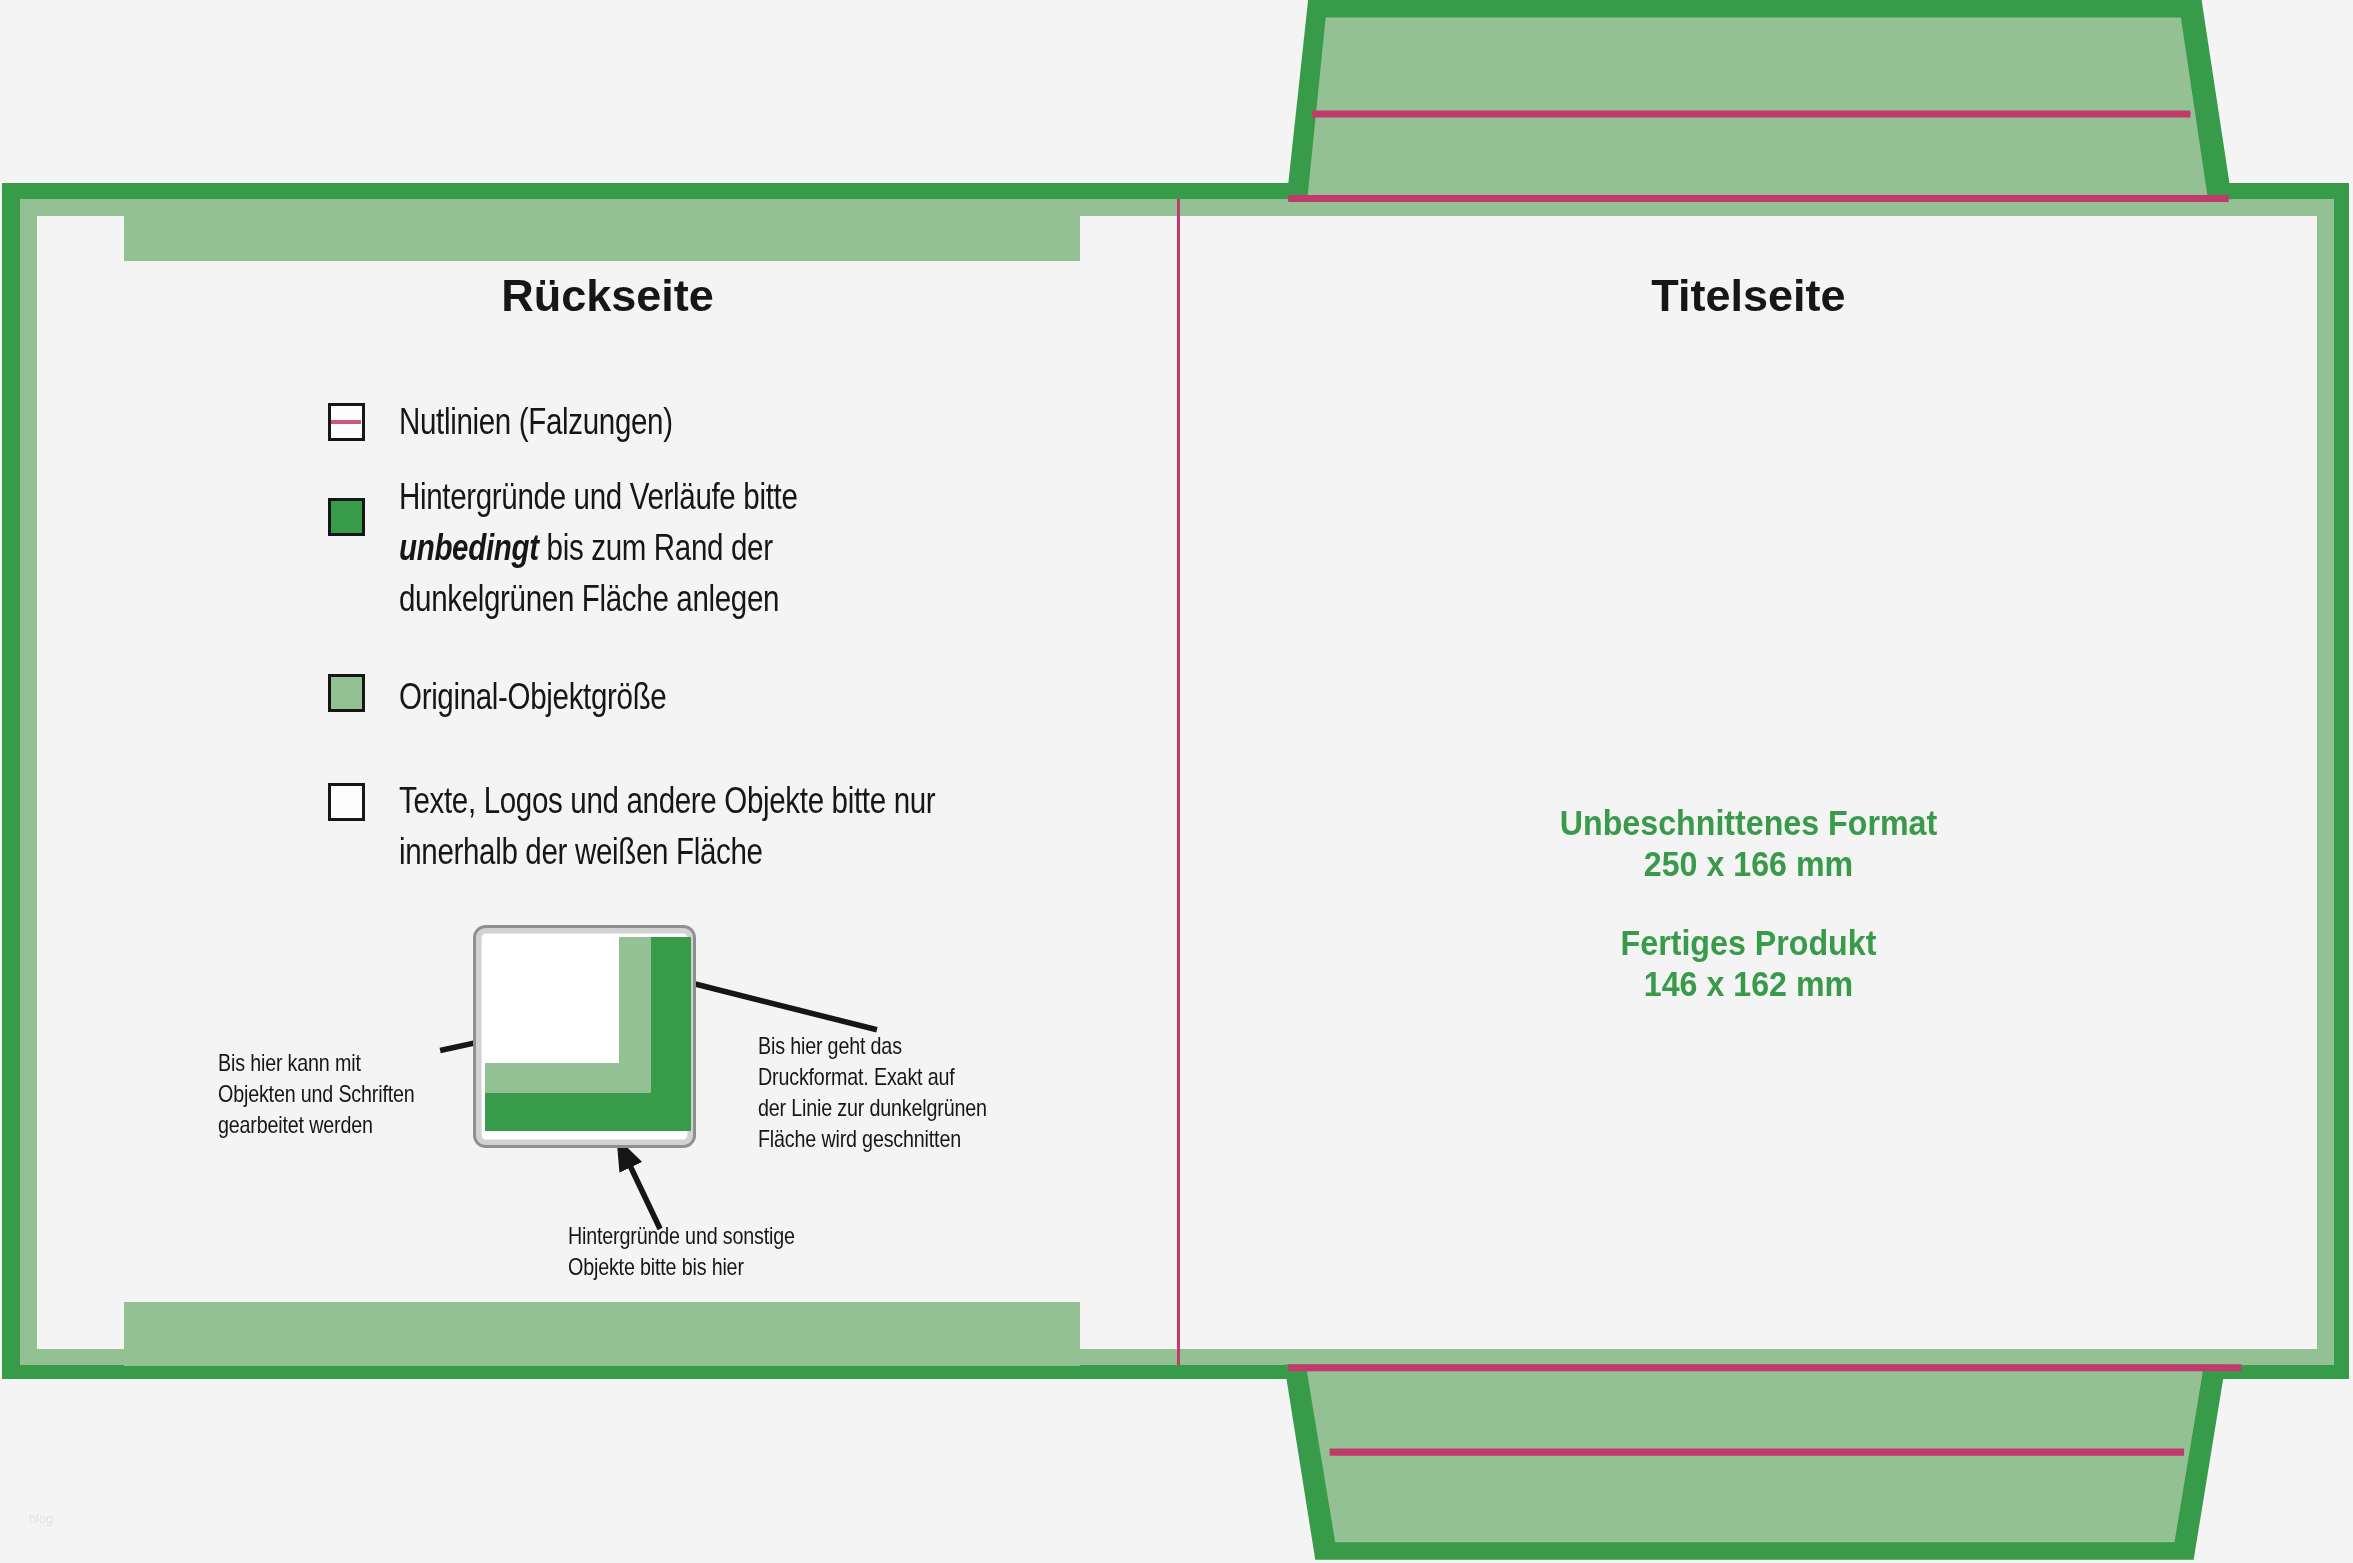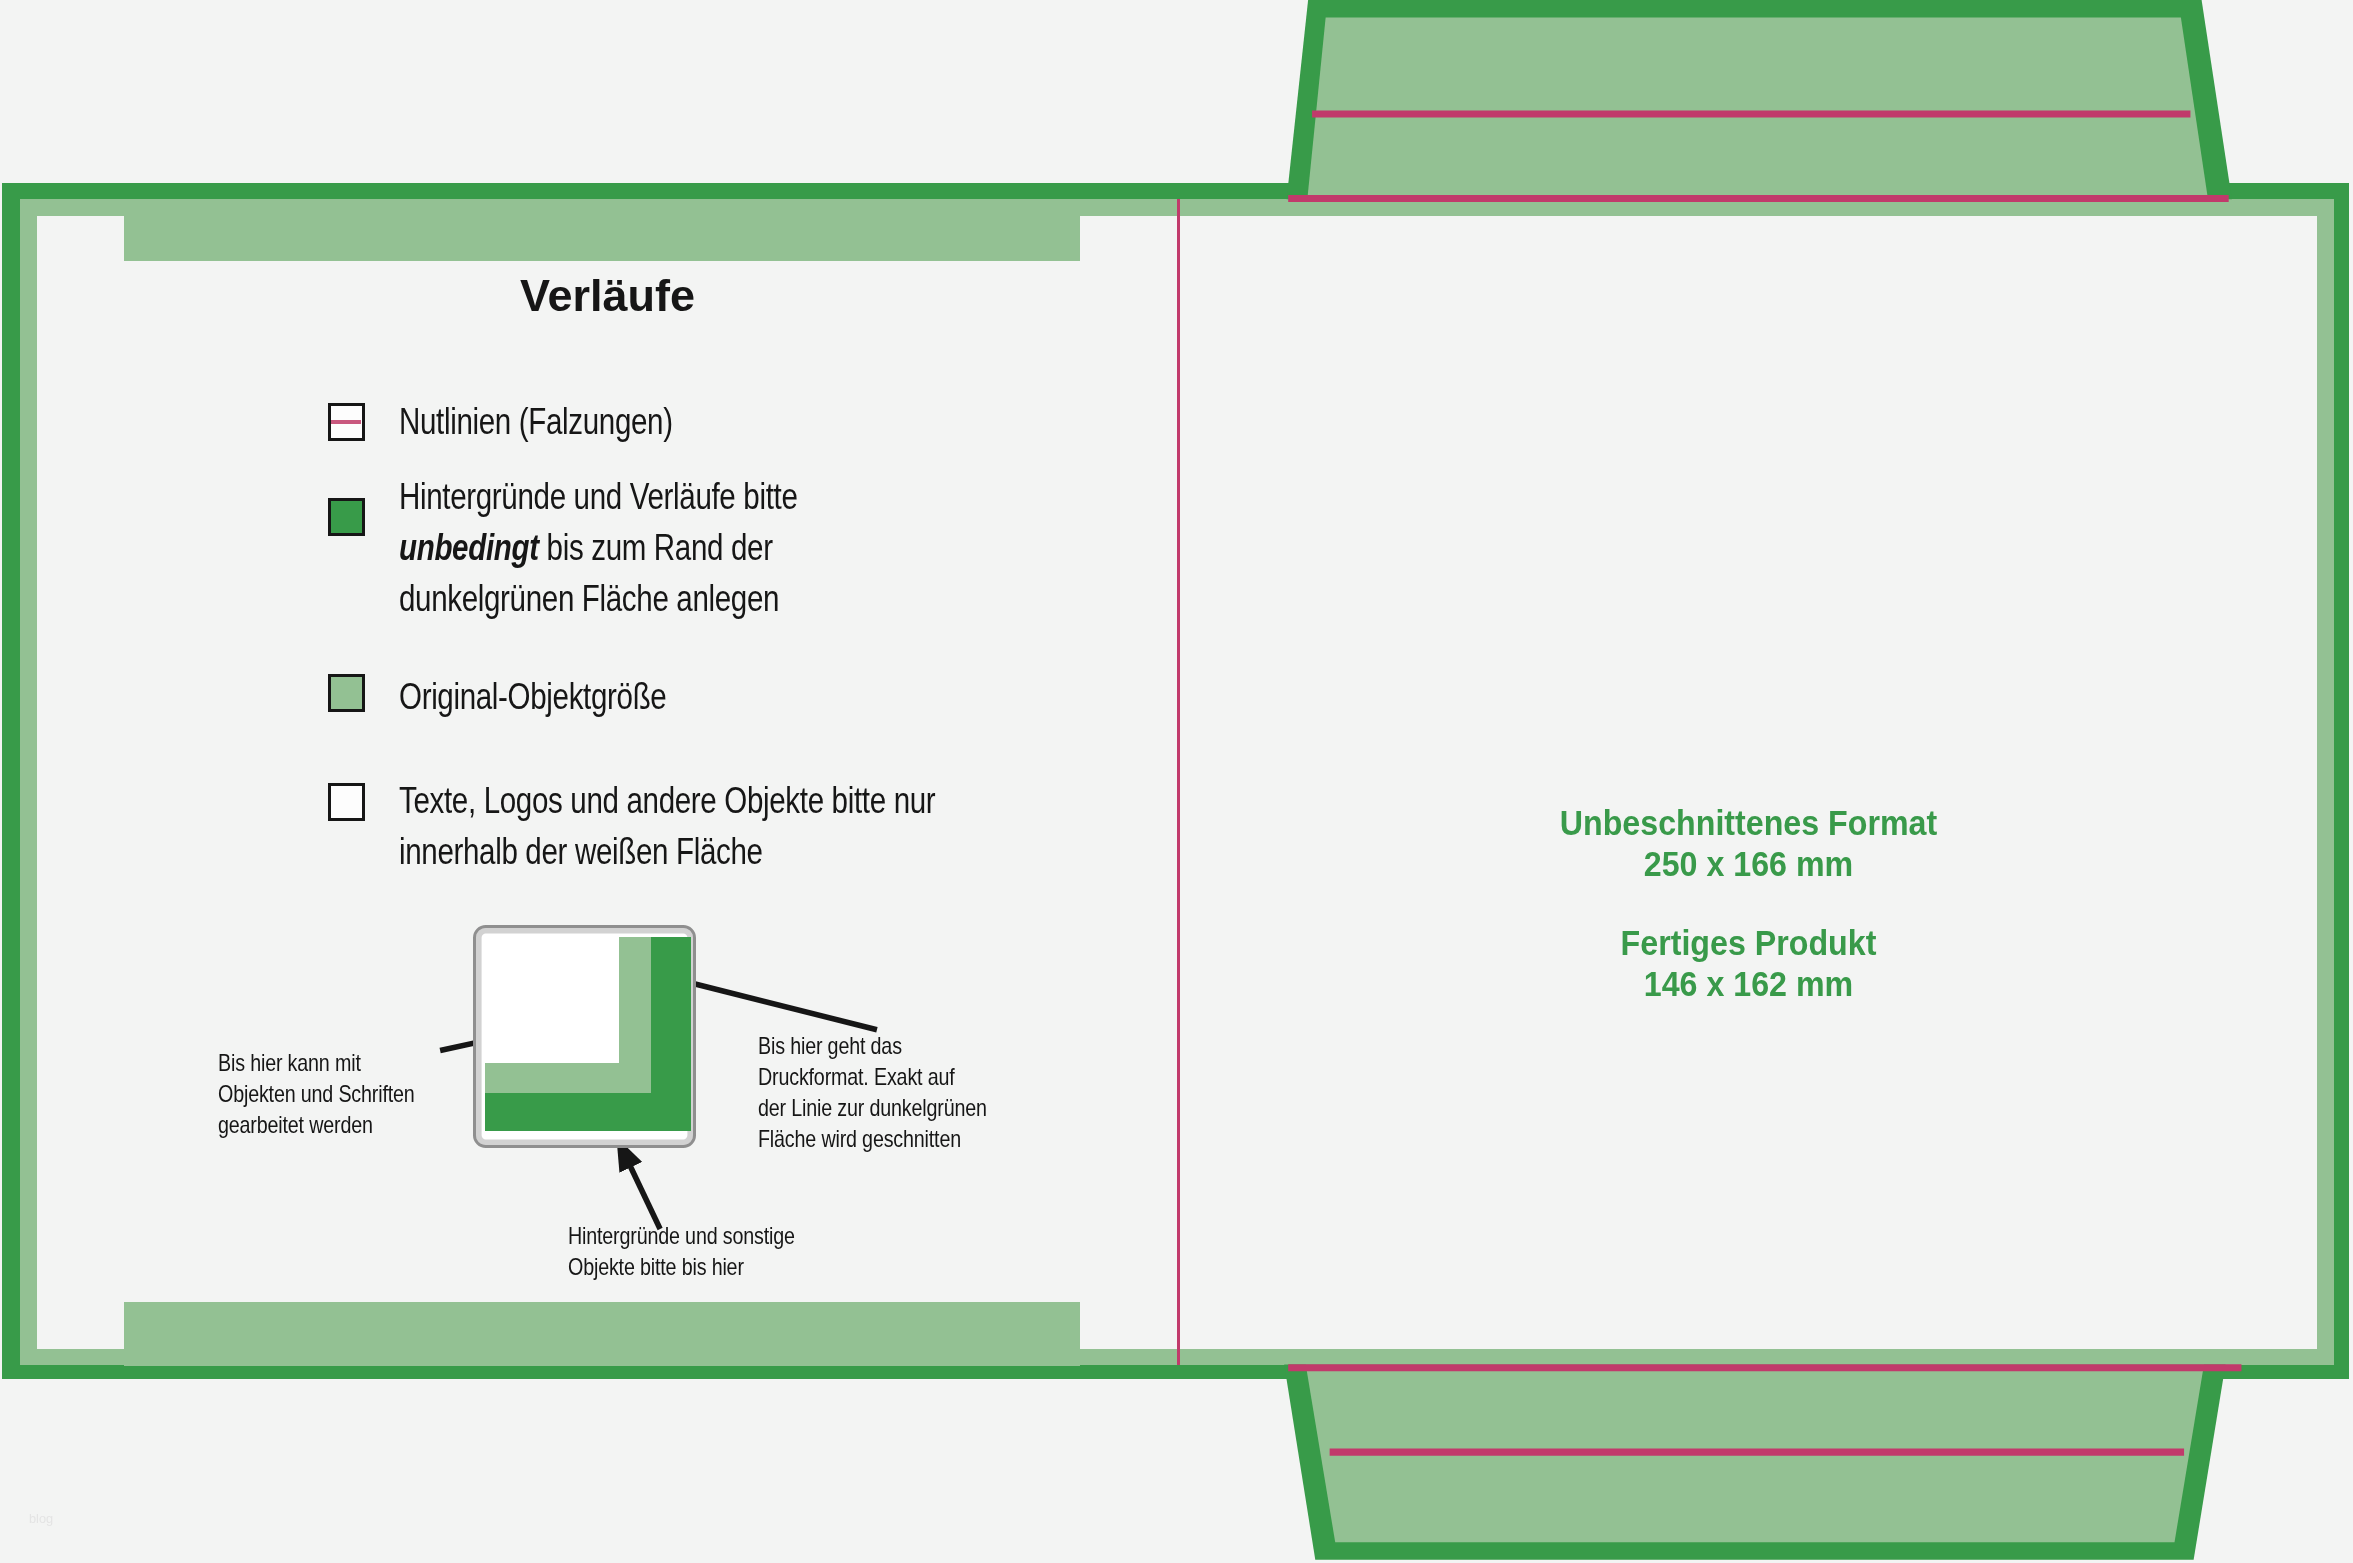--- a/index.html
+++ b/index.html
@@ -89,21 +89,22 @@
       <polygon points="1638,1712 2765,1712 2728,1935 1675,1935" fill="#93c193"></polygon>
       <line x1="1616" y1="1716" x2="2812" y2="1716" stroke="#c13a6b" stroke-width="9"></line>
       <line x1="1668" y1="1822" x2="2740" y2="1822" stroke="#c13a6b" stroke-width="9"></line>
     </g>
 
     <line x1="552" y1="1318" x2="726" y2="1280" stroke="#161616" stroke-width="7" marker-end="url(#ah)"></line>
     <line x1="1100" y1="1292" x2="862" y2="1232" stroke="#161616" stroke-width="7" marker-end="url(#ah)"></line>
     <line x1="828" y1="1542" x2="790" y2="1462" stroke="#161616" stroke-width="7" marker-end="url(#ah)"></line>
   </svg>
 
-  <div class="abs page-title title-back">Verläufe</div>
+  <div class="abs page-title title-back">Rückseite</div>
+  <div class="abs page-title title-front">Titelseite</div>
 
   <div class="abs legend-icon icon-1">
     <span class="fold-mark"></span>
   </div>
   <div class="abs legend-text lt-1">Nutlinien (Falzungen)</div>
 
   <div class="abs legend-icon icon-2"></div>
   <div class="abs legend-text lt-2"><span>Hintergründe und Verläufe bitte</span><br><span class="emph">unbedingt</span><span> bis zum Rand der</span><br><span>dunkelgrünen Fläche anlegen</span></div>
 
   <div class="abs legend-icon icon-3"></div>

